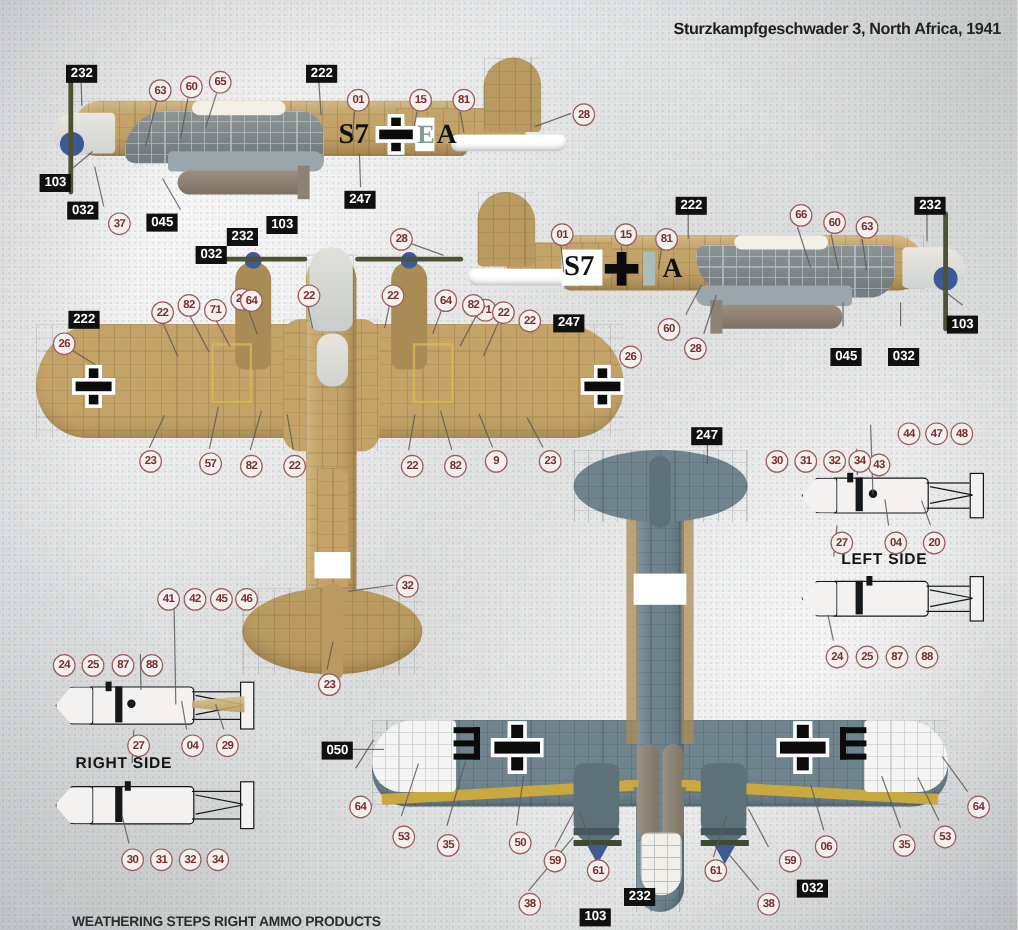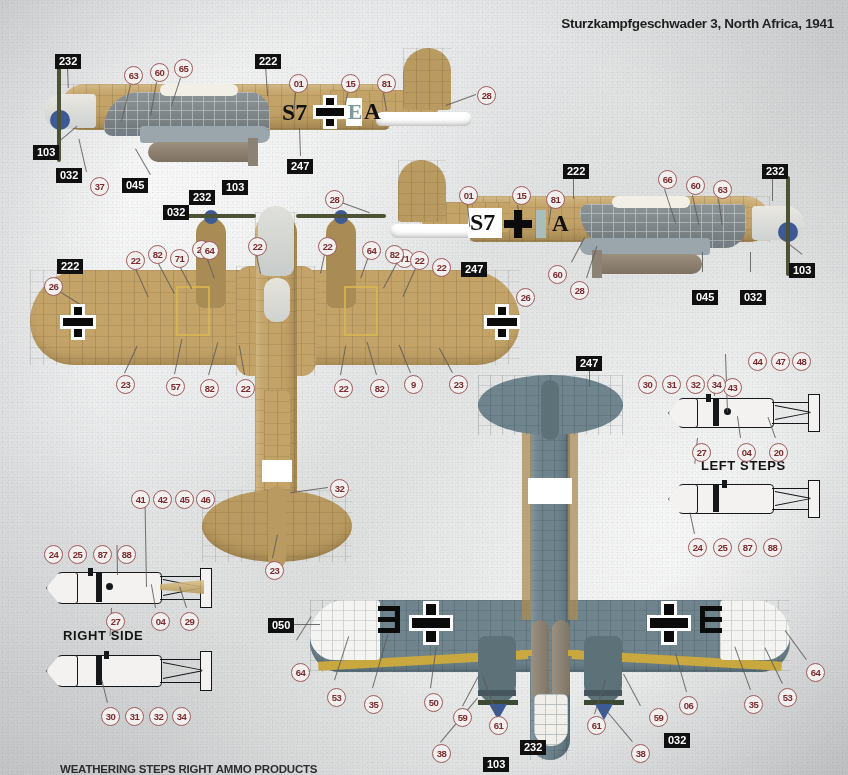--- a/index.html
+++ b/index.html
@@ -370,21 +370,21 @@
   <div class="art" style="left:692px;top:398px;width:80px;height:28px;background:#f3f2f0;border:1.6px solid #15181a;border-radius:4px;"></div>
   <div class="art" style="left:668px;top:398px;width:28px;height:28px;background:#f3f2f0;border:1.6px solid #15181a;border-radius:15px 3px 3px 15px;clip-path:polygon(0 50%,42% 0,100% 0,100% 100%,42% 100%);"></div>
   <div class="art" style="left:772px;top:402px;width:42px;height:20px;border-top:1.6px solid #15181a;border-bottom:1.6px solid #15181a;background:transparent;"></div>
   <div class="art" style="left:808px;top:394px;width:10px;height:36px;background:#f3f2f0;border:1.6px solid #15181a;"></div>
   <div class="art" style="left:775px;top:405px;width:36px;height:1.4px;background:#15181a;transform:rotate(11deg);transform-origin:0 0;"></div>
   <div class="art" style="left:775px;top:419px;width:36px;height:1.4px;background:#15181a;transform:rotate(-11deg);transform-origin:0 0;"></div>
   <div class="art" style="left:713px;top:398px;width:6px;height:28px;background:#15181a;"></div>
   <div class="art" style="left:724px;top:408px;width:7px;height:7px;border-radius:50%;background:#15181a;"></div>
   <div class="art" style="left:706px;top:394px;width:5px;height:8px;background:#15181a;"></div>
 
-  <div class="sidelbl" style="left:701px;top:458px;">LEFT STEPS</div>
+  <div class="sidelbl" style="left:701px;top:458px;">LEFT SIDE</div>
 
   <div class="art" style="left:692px;top:484px;width:80px;height:28px;background:#f3f2f0;border:1.6px solid #15181a;border-radius:4px;"></div>
   <div class="art" style="left:668px;top:484px;width:28px;height:28px;background:#f3f2f0;border:1.6px solid #15181a;border-radius:15px 3px 3px 15px;clip-path:polygon(0 50%,42% 0,100% 0,100% 100%,42% 100%);"></div>
   <div class="art" style="left:772px;top:488px;width:42px;height:20px;border-top:1.6px solid #15181a;border-bottom:1.6px solid #15181a;background:transparent;"></div>
   <div class="art" style="left:808px;top:480px;width:10px;height:36px;background:#f3f2f0;border:1.6px solid #15181a;"></div>
   <div class="art" style="left:775px;top:491px;width:36px;height:1.4px;background:#15181a;transform:rotate(11deg);transform-origin:0 0;"></div>
   <div class="art" style="left:775px;top:505px;width:36px;height:1.4px;background:#15181a;transform:rotate(-11deg);transform-origin:0 0;"></div>
   <div class="art" style="left:713px;top:484px;width:6px;height:28px;background:#15181a;"></div>
   <div class="art" style="left:722px;top:480px;width:5px;height:8px;background:#15181a;"></div>
 

